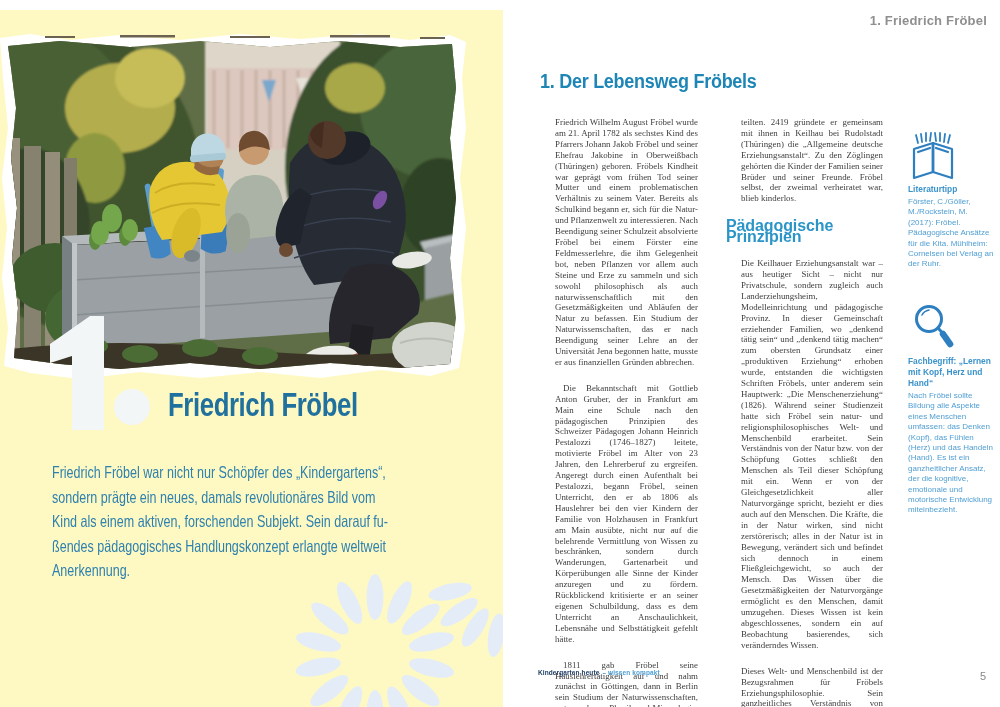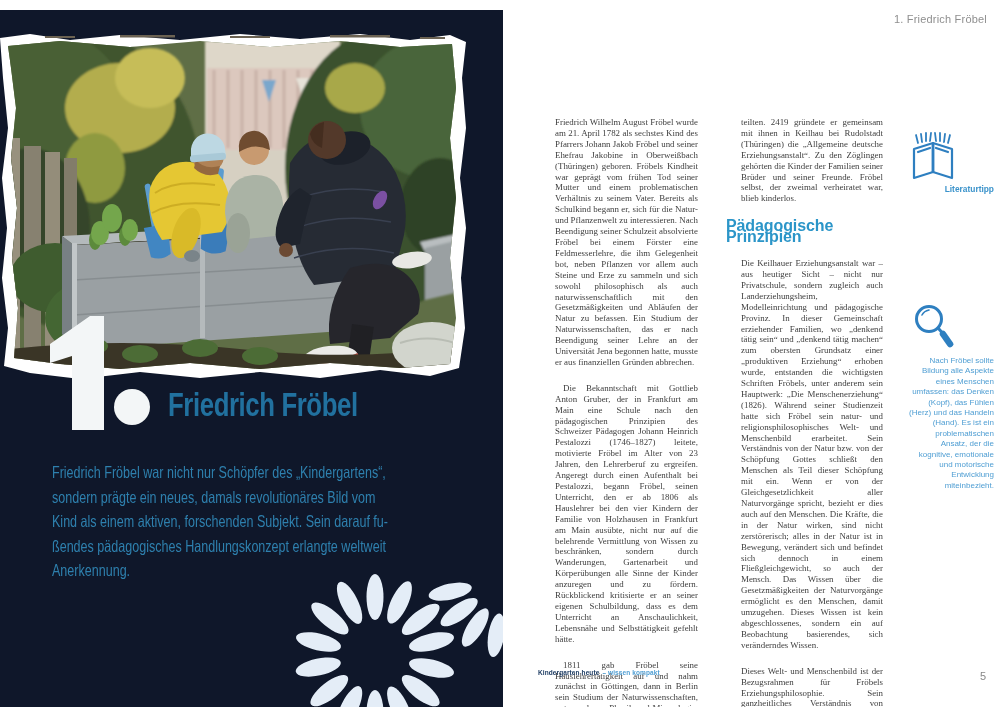--- a/index.html
+++ b/index.html
@@ -1,41 +1,41 @@
 <!DOCTYPE html>
 <html lang="de"><head>
 <meta charset="utf-8">
 <style>
   html,body{margin:0;padding:0;background:#ffffff;font-family:"Liberation Sans",sans-serif;}
   .page{position:relative;width:1000px;height:707px;overflow:hidden;background:#ffffff;}
 
   
-  .left-panel{position:absolute;left:0;top:10px;width:503px;height:697px;background:#0f172a;overflow:hidden;}
+  .left-panel{position:absolute;left:0;top:10px;width:503px;height:697px;background:#fef9c3;overflow:hidden;}
   .photo-wrap{position:absolute;left:0;top:18px;width:467px;height:354px;}
   .big-number{position:absolute;left:48px;top:302px;width:110px;height:120px;}
   .chapter-title{position:absolute;left:168px;top:376px;color:#21719f;font-weight:bold;white-space:nowrap;}
   .chapter-title .squeeze{display:inline-block;transform:scaleX(0.78);transform-origin:0 50%;font-size:33px;letter-spacing:-0.5px;}
   .intro{position:absolute;left:52px;top:450px;color:#2e80ae;font-weight:normal;}
   .intro .squeeze{display:inline-block;transform:scaleX(0.76);transform-origin:0 0;}
   .intro-line{display:block;white-space:nowrap;font-size:16.5px;line-height:24.6px;}
   .flower-wrap{position:absolute;left:260px;top:535px;width:243px;height:162px;}
 
   
-  .running-head{position:absolute;top:13px;right:13px;font-size:11px;color:#8f8f8f;letter-spacing:0.2px;}
+  .running-head{position:absolute;top:13px;right:13px;font-size:13px;color:#8f8f8f;letter-spacing:0.2px;font-weight:bold;}
   .main-heading{position:absolute;left:540px;top:70px;color:#1d86b6;font-weight:bold;white-space:nowrap;}
   .main-heading .squeeze{display:inline-block;transform:scaleX(0.9);transform-origin:0 50%;font-size:20px;letter-spacing:-0.3px;}
   .col{position:absolute;top:102px;font-family:"Liberation Serif",serif;font-size:8.9px;line-height:10.9px;color:#3e3e3e;text-align:justify;hyphens:auto;-webkit-hyphens:auto;}
   .col1{left:540px;width:173px;}
   .col2{left:726px;width:172px;}
   .col p{margin:15px;}
   .col p.indent{text-indent:8px;}
   .sub-heading{margin:17px 0 5px 0;font-family:"Liberation Sans",sans-serif;font-size:16px;font-weight:bold;color:#2b95c8;letter-spacing:-0.1px;}
 
   
-  .side{position:absolute;left:908px;width:86px;color:#4f9ed3;font-size:8px;line-height:10.4px;text-align:right;}
+  .side{position:absolute;left:908px;width:86px;color:#4f9ed3;font-size:8px;line-height:10.4px;}
   .side-title{font-weight:bold;color:#3b93cb;font-size:8.4px;line-height:11px;margin-bottom:2px;}
   .icon-box{position:absolute;left:910px;}
 
   
   .footer-brand{position:absolute;left:538px;top:669px;font-size:6.5px;font-weight:bold;color:#1d3c63;letter-spacing:0.1px;}
   .footer-brand .lite{color:#4f9ed3;margin-left:3px;font-weight:bold;}
   .page-number{position:absolute;right:14px;top:670px;font-size:11px;color:#888888;}
 </style>
 </head>
 <body>
@@ -230,20 +230,23 @@
           <ellipse cx="245" cy="-21" rx="8" ry="22" transform="rotate(212 245 35)"></ellipse>
           <ellipse cx="245" cy="-21" rx="8" ry="22" transform="rotate(235 245 35)"></ellipse>
           <ellipse cx="245" cy="-21" rx="8" ry="22" transform="rotate(258 245 35)"></ellipse>
         </g>
       </svg>
     </div>
   </div>
 
   <div class="running-head">1. Friedrich Fröbel</div>
 
+  <div class="main-heading">
+    <span class="squeeze">1. Der Lebensweg Fröbels</span>
+  </div>
 
   <div class="col col1">
     <p>Friedrich Wilhelm August Fröbel wurde am 21. April 1782 als sechstes Kind des Pfarrers Johann Jakob Fröbel und seiner Ehefrau Jakobine in Oberweißbach (Thüringen) geboren. Fröbels Kindheit war geprägt vom frühen Tod seiner Mutter und einem problematischen Verhältnis zu seinem Vater. Bereits als Schulkind begann er, sich für die Natur- und Pflanzenwelt zu interessieren. Nach Beendigung seiner Schulzeit absolvierte Fröbel bei einem Förster eine Feldmesserlehre, die ihm Gelegenheit bot, neben Pflanzen vor allem auch Steine und Erze zu sammeln und sich sowohl philosophisch als auch naturwissenschaftlich mit den Gesetzmäßigkeiten und Abläufen der Natur zu befassen. Ein Studium der Naturwissenschaften, das er nach Beendigung seiner Lehre an der Universität Jena begonnen hatte, musste er aus finanziellen Gründen abbrechen.</p>
     <p class="indent">Die Bekanntschaft mit Gottlieb Anton Gruber, der in Frankfurt am Main eine Schule nach den pädagogischen Prinzipien des Schweizer Pädagogen Johann Heinrich Pestalozzi (1746–1827) leitete, motivierte Fröbel im Alter von 23 Jahren, den Lehrerberuf zu ergreifen. Angeregt durch einen Aufenthalt bei Pestalozzi, begann Fröbel, seinen Unterricht, den er ab 1806 als Hauslehrer bei den vier Kindern der Familie von Holzhausen in Frankfurt am Main ausübte, nicht nur auf die belehrende Vermittlung von Wissen zu beschränken, sondern durch Wanderungen, Gartenarbeit und Körperübungen alle Sinne der Kinder anzuregen und zu fördern. Rückblickend kritisierte er an seiner eigenen Schulbildung, dass es dem Unterricht an Anschaulichkeit, Lebensnähe und Selbsttätigkeit gefehlt hätte.</p>
     <p class="indent">1811 gab Fröbel seine Hauslehrertätigkeit auf und nahm zunächst in Göttingen, dann in Berlin sein Studium der Naturwissenschaften, unter anderem Physik und Mineralogie, wieder auf. Er brach jedoch auch dieses Studium ab, um als Freiwilliger an den Befreiungskriegen gegen die Fremdherrschaft Napoleons teilzunehmen. Im Krieg freundete er sich mit Wilhelm Middendorf und Heinrich Langethal an, die seine pädagogischen Ansichten und politischen Einstellungen</p>
   </div>
 
   <div class="col col2">
     <p>teilten. 2419 gründete er gemeinsam mit ihnen in Keilhau bei Rudolstadt (Thüringen) die „Allgemeine deutsche Erziehungsanstalt“. Zu den Zöglingen gehörten die Kinder der Familien seiner Brüder und seiner Freunde. Fröbel selbst, der zweimal verheiratet war, blieb kinderlos.</p>
     <h3 class="sub-heading">Pädagogische Prinzipien</h3>
@@ -267,34 +270,36 @@
         <path d="M23 12 L4 18 L4 47 L23 41 L42 47 L42 18 Z"></path>
         <line x1="23" y1="12" x2="23" y2="41"></line>
         <path d="M8 21 L20 17"></path>
           <path d="M26 17 L38 21"></path>
       </g>
       <rect x="21" y="12" width="4" height="29" fill="#2e7fc0" opacity="0.35"></rect>
     </svg>
   </div>
   <div class="side" style="top:184px;">
     <div class="side-title">Literaturtipp</div>
+    <div>Förster, C./Göller, M./Rockstein, M. (2017): Fröbel. Pädagogische Ansätze für die Kita. Mühlheim: Cornelsen bei Verlag an der Ruhr.</div>
   </div>
 
   <div class="icon-box" style="top:303px;">
     <svg width="44" height="52" viewBox="0 0 44 52">
       <g stroke="#2e7fc0" fill="none" stroke-linecap="round">
         <circle cx="19" cy="16" r="12.5" stroke-width="3"></circle>
         <path d="M12 12 q2 -4 7 -5" stroke-width="1.6"></path>
         <line x1="28.5" y1="25.5" x2="32" y2="29.5" stroke-width="3"></line>
         <line x1="33" y1="31" x2="40" y2="41" stroke-width="6.5"></line>
       </g>
     </svg>
   </div>
   <div class="side" style="top:356px;">
-    <div>Nach Fröbel sollte Bildung alle Aspekte eines Menschen umfassen: das Denken (Kopf), das Fühlen (Herz) und das Handeln (Hand). Es ist ein problematischen Ansatz, der die kognitive, emotionale und motorische Entwicklung miteinbezieht.</div>
+    <div class="side-title">Fachbegriff: „Lernen mit Kopf, Herz und Hand“</div>
+    <div>Nach Fröbel sollte Bildung alle Aspekte eines Menschen umfassen: das Denken (Kopf), das Fühlen (Herz) und das Handeln (Hand). Es ist ein ganzheitlicher Ansatz, der die kognitive, emotionale und motorische Entwicklung miteinbezieht.</div>
   </div>
 
   <div class="footer-brand">
     <span>Kindergarten heute</span><span class="lite">– wissen kompakt</span>
   </div>
   <div class="page-number">5</div>
 
 </div>
 
 </body></html>

